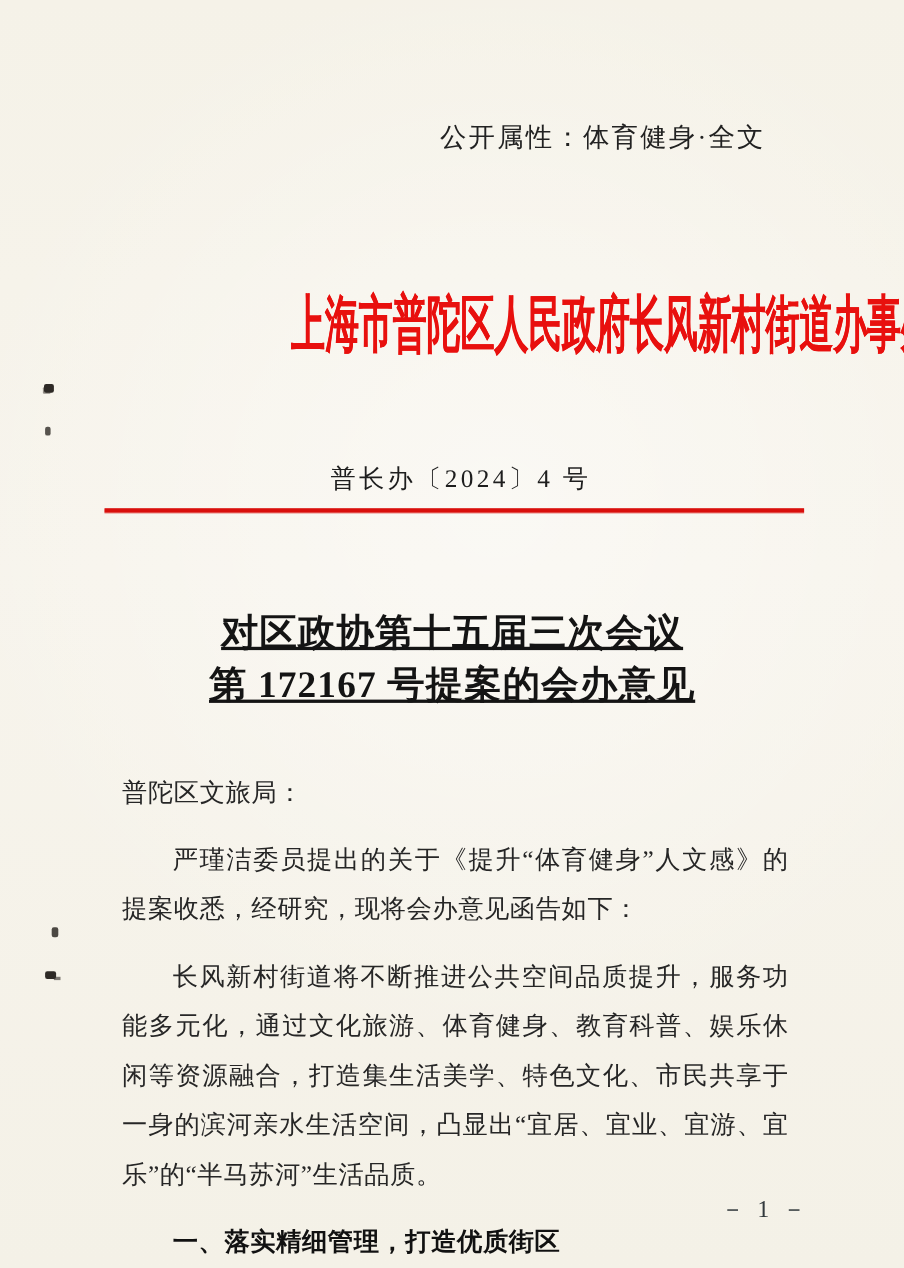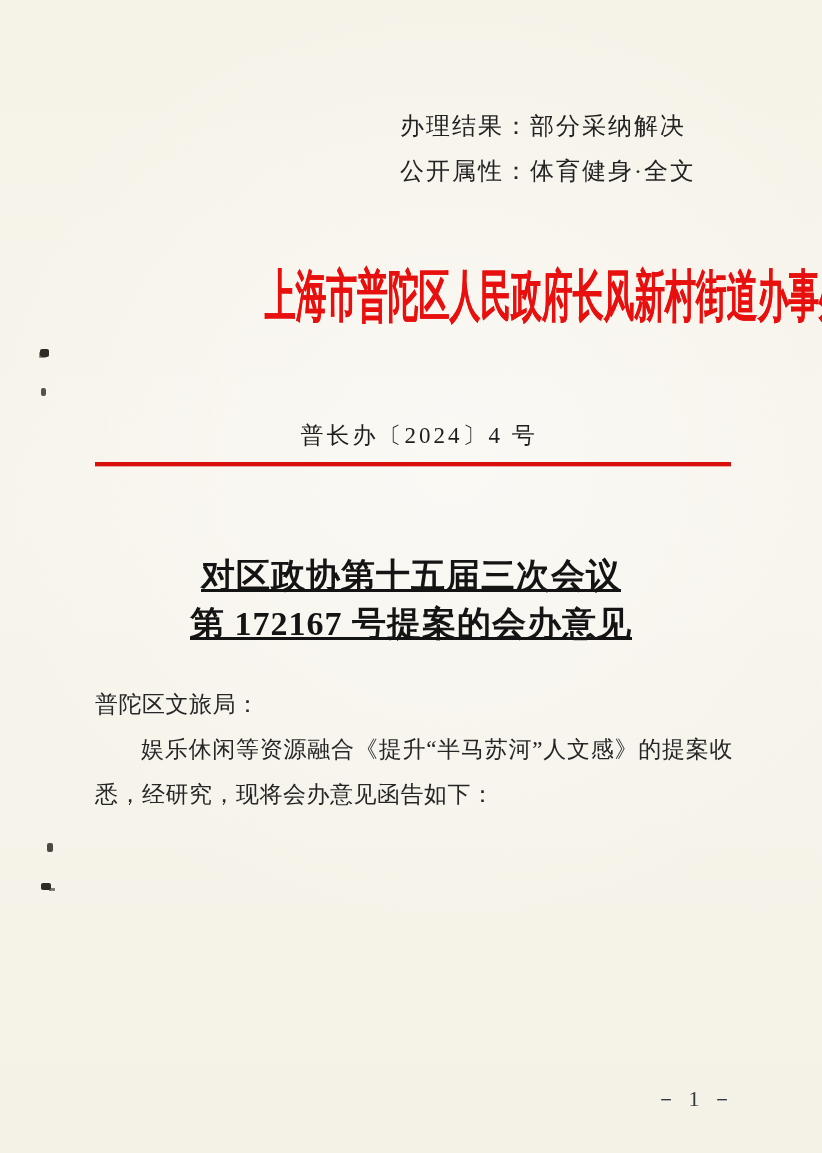--- a/index.html
+++ b/index.html
@@ -100,21 +100,21 @@
     left: 95px;
     top: 682px;
     width: 638px;
     font-size: 23px;
     line-height: 45px;
     letter-spacing: 0.5px;
     color: #262626;
     text-align: justify;
     text-justify: inter-ideograph;
   }
-  .body-block p { margin: 0; }
+  .body-block p { margin: 16px; }
   .para { text-indent: 2em; }
   .section-heading {
     text-indent: 2em;
     font-family: "Liberation Sans", "DejaVu Sans", sans-serif;
     font-weight: bold;
     color: #111;
   }
 
   
   .page-number {
@@ -137,40 +137,41 @@
   .speck.s2 { left: 41px; top: 388px; width: 5px; height: 8px; opacity: 0.8; }
   .speck.s3 { left: 47px; top: 843px; width: 6px; height: 9px; opacity: 0.85; }
   .speck.s4 { left: 41px; top: 883px; width: 10px; height: 7px; box-shadow: 6px 3px 0 -2px rgba(46,42,38,0.6); }
 </style>
 </head>
 <body>
 
 <div class="page">
 
   <div class="meta-block">
-    <div>办理结果：部分采纳解决</div>
     <div>公开属性：体育健身·全文</div>
   </div>
 
   <div class="masthead">
     <span class="masthead-title">上海市普陀区人民政府长风新村街道办事处文件</span>
   </div>
 
   <div class="doc-number">普长办〔2024〕4 号</div>
 
   <div class="red-rule"></div>
 
   <div class="doc-title">
     <div>对区政协第十五届三次会议</div>
     <div>第 172167 号提案的会办意见</div>
   </div>
 
   <div class="body-block">
     <p class="salutation">普陀区文旅局：</p>
-    <p class="para">娱乐休闲等资源融合《提升“半马苏河”人文感》的提案收悉，经研究，现将会办意见函告如下：</p>
+    <p class="para">严瑾洁委员提出的关于《提升“体育健身”人文感》的提案收悉，经研究，现将会办意见函告如下：</p>
+    <p class="para">长风新村街道将不断推进公共空间品质提升，服务功能多元化，通过文化旅游、体育健身、教育科普、娱乐休闲等资源融合，打造集生活美学、特色文化、市民共享于一身的滨河亲水生活空间，凸显出“宜居、宜业、宜游、宜乐”的“半马苏河”生活品质。</p>
+    <p class="section-heading">一、落实精细管理，打造优质街区</p>
   </div>
 
   <div class="page-number">－ 1 －</div>
 
   <div class="speck s1"></div>
   <div class="speck s2"></div>
   <div class="speck s3"></div>
   <div class="speck s4"></div>
 
 </div>

